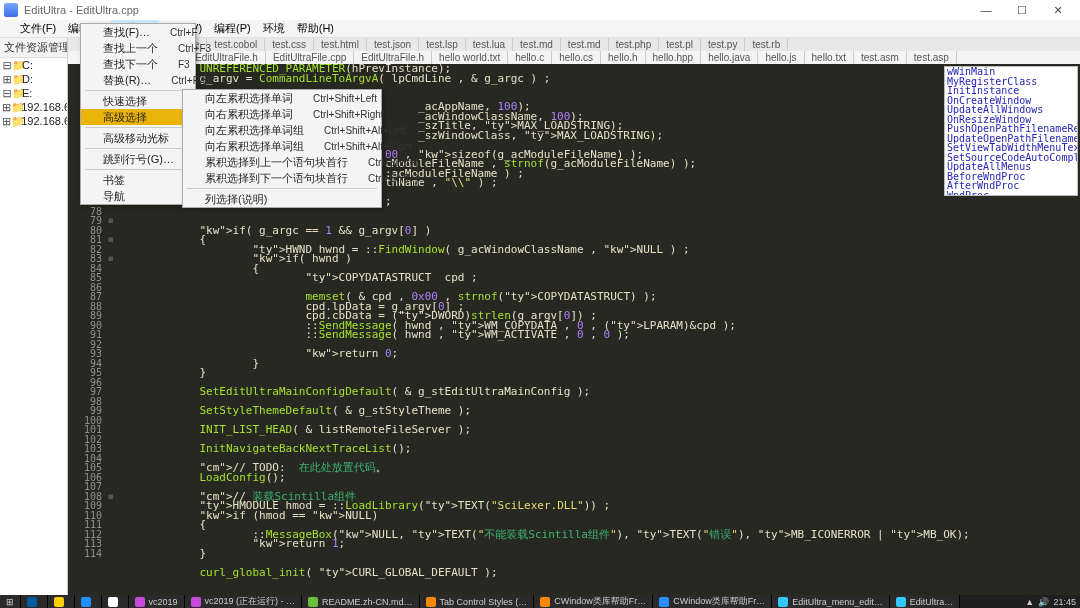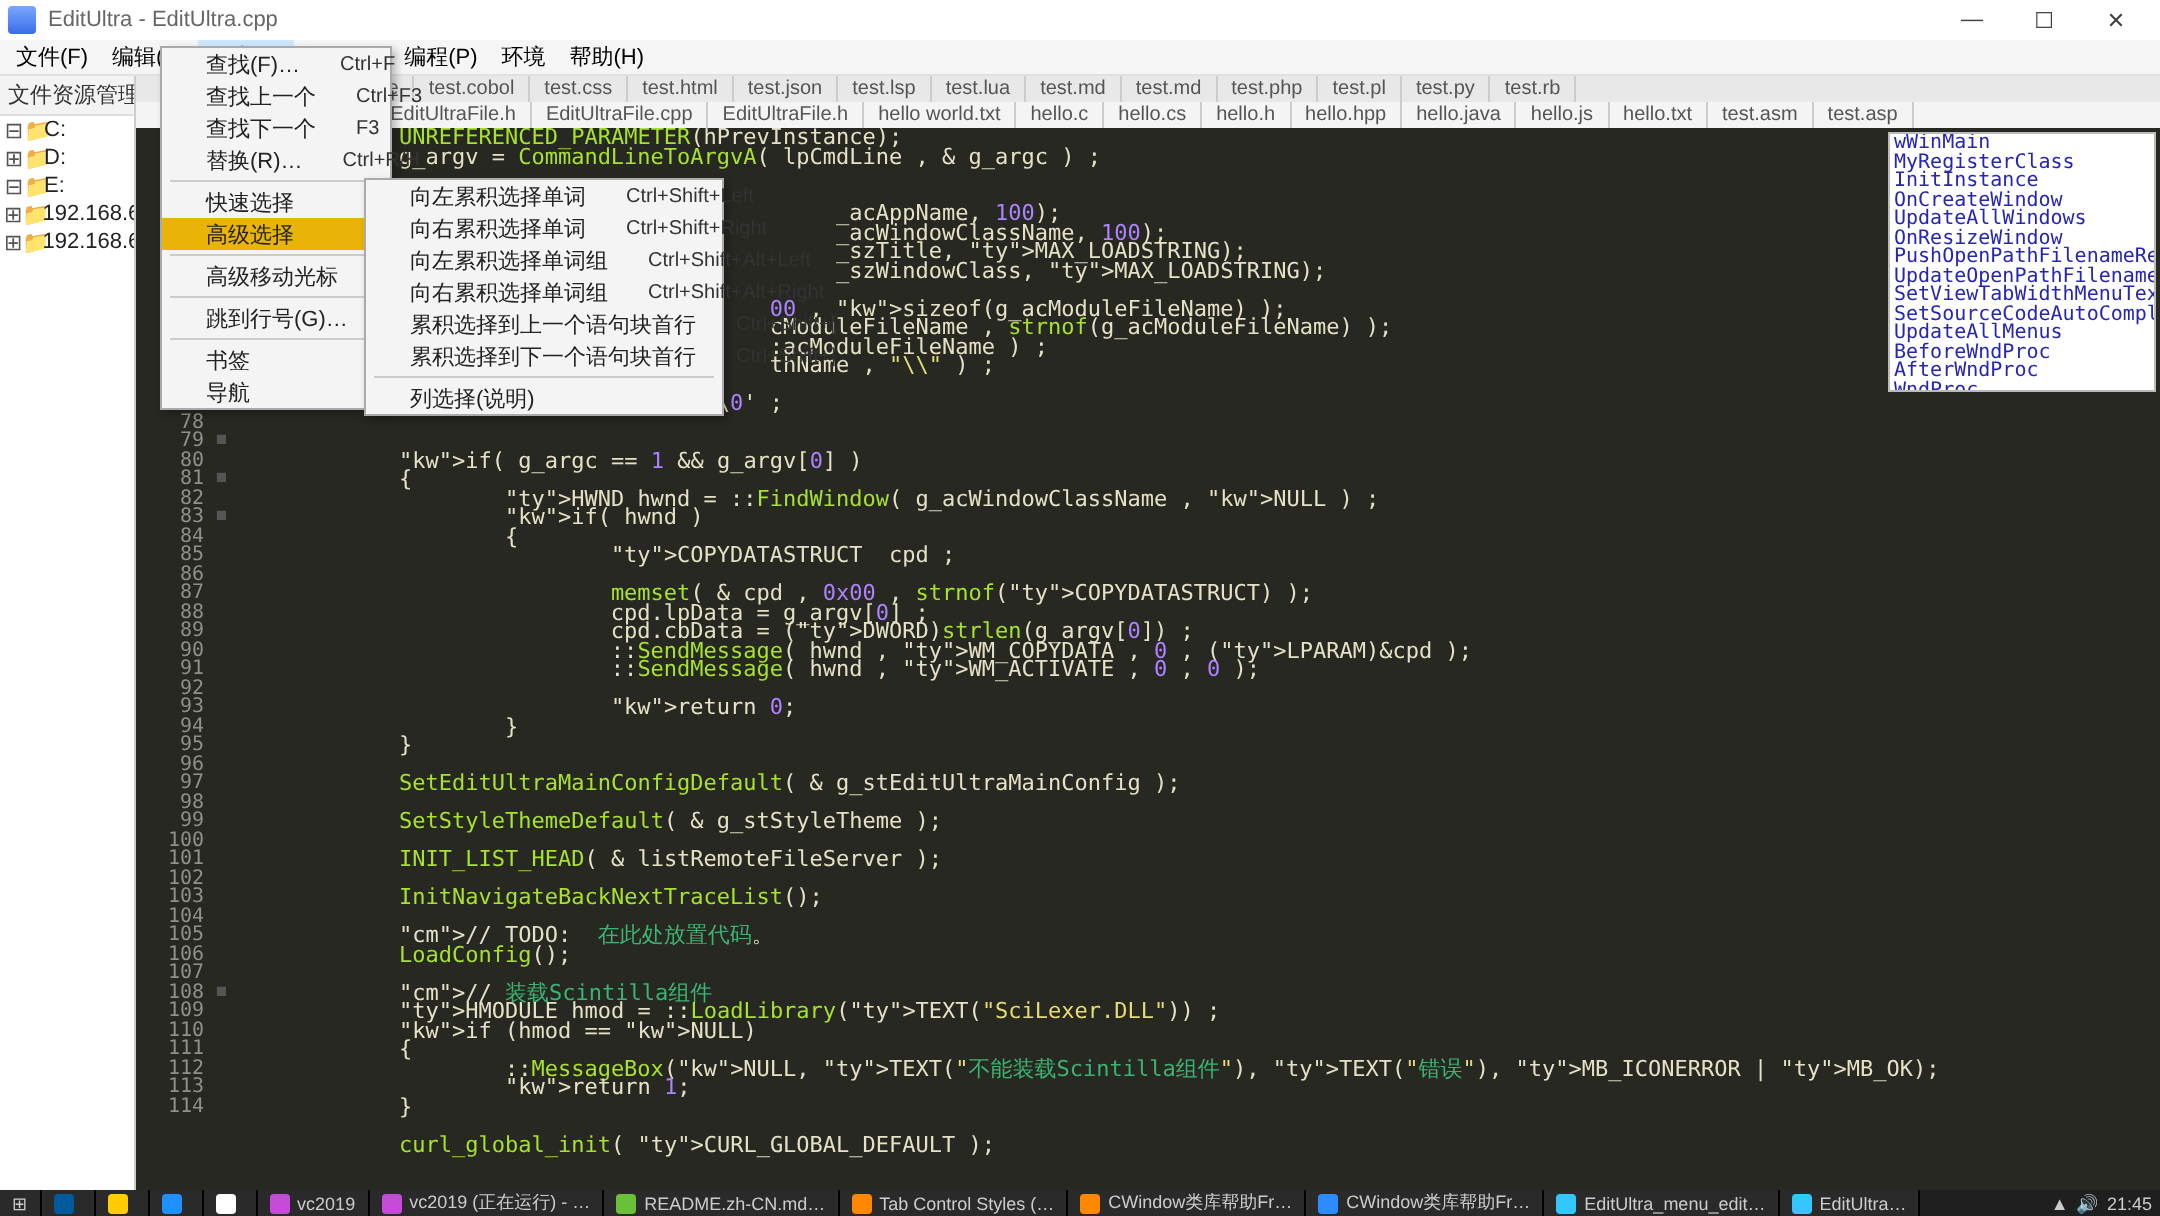--- a/index.html
+++ b/index.html
@@ -5,21 +5,21 @@
   * { margin:0; padding:0; box-sizing:border-box; }
   html,body { width:1080px; height:608px; font-family:"Microsoft YaHei","Segoe UI",Arial,sans-serif; font-size:11px; overflow:hidden; background:#f0f0f0; }
   
   .titlebar { height:20px; background:#fff; display:flex; align-items:center; justify-content:space-between; padding:0 4px; }
   .titlebar .left { display:flex; align-items:center; gap:6px;justify-content:center; }
   .titlebar .app-icon { width:14px; height:14px; background:linear-gradient(#7aa7ff,#3a6ee8); border-radius:2px; }
   .titlebar .title { color:#666; font-size:11px; }
   .winbtns { display:flex; }
   .winbtn { width:36px; height:18px; display:flex; align-items:center; justify-content:center; color:#444; font-size:11px; }
   
-  .menubar { height:18px; background:#f5f5f5; display:flex; padding:0 2px; border-bottom:1px solid #e0e0e0; }
+  .menubar { height:18px; background:#f5f5f5; display:flex; padding:0 14px; border-bottom:1px solid #e0e0e0; }
   .menubar .mi { padding:1px 6px; height:16px; display:flex; align-items:center; }
   .menubar .mi.active { background:#cce8ff; }
   
   .body { position:relative; height:570px; display:flex; }
   .sidebar { width:68px; background:#fff; border-right:1px solid #ccc; }
   .sidebar .hdr { background:#f3f3f3; color:#333; padding:2px 4px; font-size:11px; border-bottom:1px solid #ddd; white-space:nowrap; overflow:hidden; }
   .tree { font-size:11px; color:#222; }
   .tree .node { display:flex; align-items:center; height:14px; padding-left:2px; white-space:nowrap; overflow:hidden; }
   .tree .node .icon { width:10px; text-align:center; color:#555; }
   .tree .node .pm { width:10px; text-align:center; color:#555; }
@@ -361,21 +361,21 @@
     <div class="sep"></div>
     <div class="row">
       <span>书签</span>
       <span class="arr">▶</span>
     </div>
     <div class="row">
       <span>导航</span>
       <span class="arr">▶</span>
     </div>
   </div>
-<div class="menu" id="submenu" style="left: 182px; top: 89px; width: 180px;">
+<div class="menu" id="submenu" style="left: 182px; top: 89px; width: 200px;">
     <div class="row">
       <span>向左累积选择单词</span>
       <span class="sc">Ctrl+Shift+Left</span>
     </div>
     <div class="row">
       <span>向右累积选择单词</span>
       <span class="sc">Ctrl+Shift+Right</span>
     </div>
     <div class="row">
       <span>向左累积选择单词组</span>

